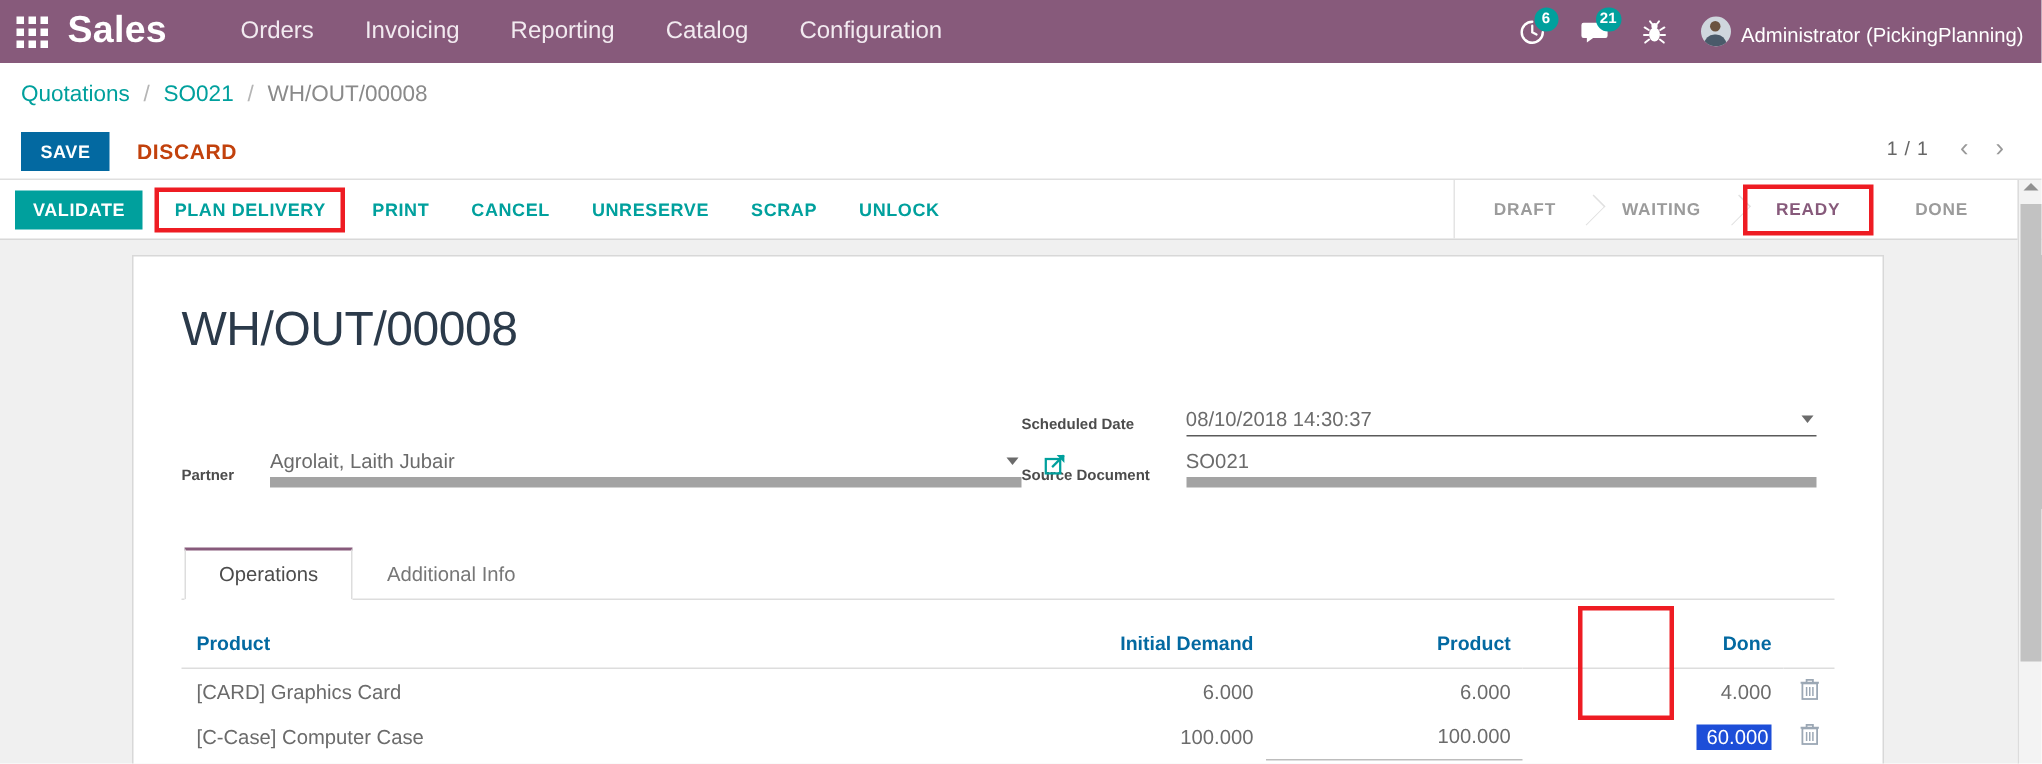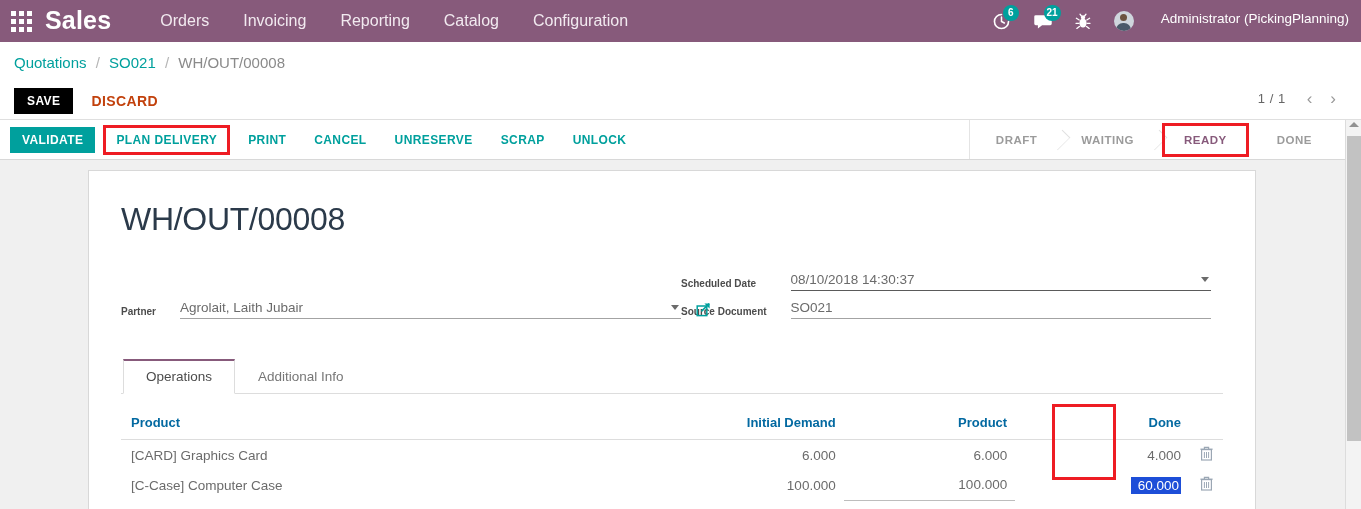--- a/index.html
+++ b/index.html
@@ -49,21 +49,21 @@
   }
   .sysicon { position: relative; padding: 0 11px; cursor: pointer; line-height: 1; }
   .sysicon svg { display: block; }
   .badge {
     position: absolute; top: -7px; right: 3px;
     background: #00A09D; color: #fff;
     font-size: 10px; font-weight: bold;
     border-radius: 9px; min-width: 16px; height: 16px;
     line-height: 16px; text-align: center; padding: 0 3px;
   }
-  .user-menu { display: flex; align-items: flex-start; margin-left: 12px; cursor: pointer; gap: 20px; }
+  .user-menu { display: flex; align-items: flex-end; margin-left: 12px; cursor: pointer; }
   .avatar {
     width: 20px; height: 20px; border-radius: 50%;
     background: #cfd6dd; margin-right: 7px;
     overflow: hidden; position: relative; flex: none;
   }
   .avatar .head { position: absolute; top: 3px; left: 6.5px; width: 7px; height: 7px; border-radius: 50%; background: #6b5340; }
   .avatar .body { position: absolute; bottom: 0; left: 2.5px; width: 15px; height: 8px; border-radius: 7px 7px 0 0; background: #4a5a6a; }
   .user-name { font-size: 13.5px; color: #ffffff; white-space: nowrap; }
 
   
@@ -75,21 +75,21 @@
   }
   .breadcrumb {
     position: absolute; left: 14px; top: 12px;
     font-size: 15px; color: #8a8a8a; white-space: nowrap;
   }
   .breadcrumb a { color: #00A09D; text-decoration: none; }
   .breadcrumb .sep { color: #b5b5b5; margin: 0 5px; }
   .breadcrumb .cur { color: #8a8a8a; }
   .cp-buttons { position: absolute; left: 14px; top: 45px; display: flex; align-items: center; }
   .btn-save {
-    background: #000000; color: #ffffff;
+    background: #0369a1; color: #ffffff;
     font-size: 12px; font-weight: bold; letter-spacing: .4px;
     padding: 6px 13px; border: none; cursor: pointer;
   }
   .btn-discard {
     color: #c2410c; font-size: 14px; font-weight: bold; letter-spacing: .4px;
     margin-left: 14px; background: none; border: none; cursor: pointer;
     padding: 6px 4px;
   }
   .pager {
     position: absolute; right: 18px; top: 48px;
@@ -191,21 +191,21 @@
   .fcol.right { width: 530px; }
   .frow { display: table-row; }
   .flabel, .fval { display: table-cell; vertical-align: bottom; padding-bottom: 9px; }
   .flabel {
     font-size: 10px; color: #4c4c4c; font-weight: bold;
     white-space: nowrap; padding-right: 24px; padding-bottom: 11px;
   }
   .fval { width: 100%; }
   .finput {
     position: relative;
-    border-bottom: 1px solid #a3a3a3;
+    border-bottom: 7px solid #a3a3a3;
     padding: 0 18px 3px 0;
     font-size: 13.5px; color: #6b6b6b;
     min-height: 19px;
   }
   .finput.focused { border-bottom: 1px solid #5a5a5a; }
   .caret-down {
     position: absolute; right: 2px; bottom: 8px;
     width: 0; height: 0;
     border-left: 4.5px solid transparent; border-right: 4.5px solid transparent;
     border-top: 5px solid #6b6b6b;

